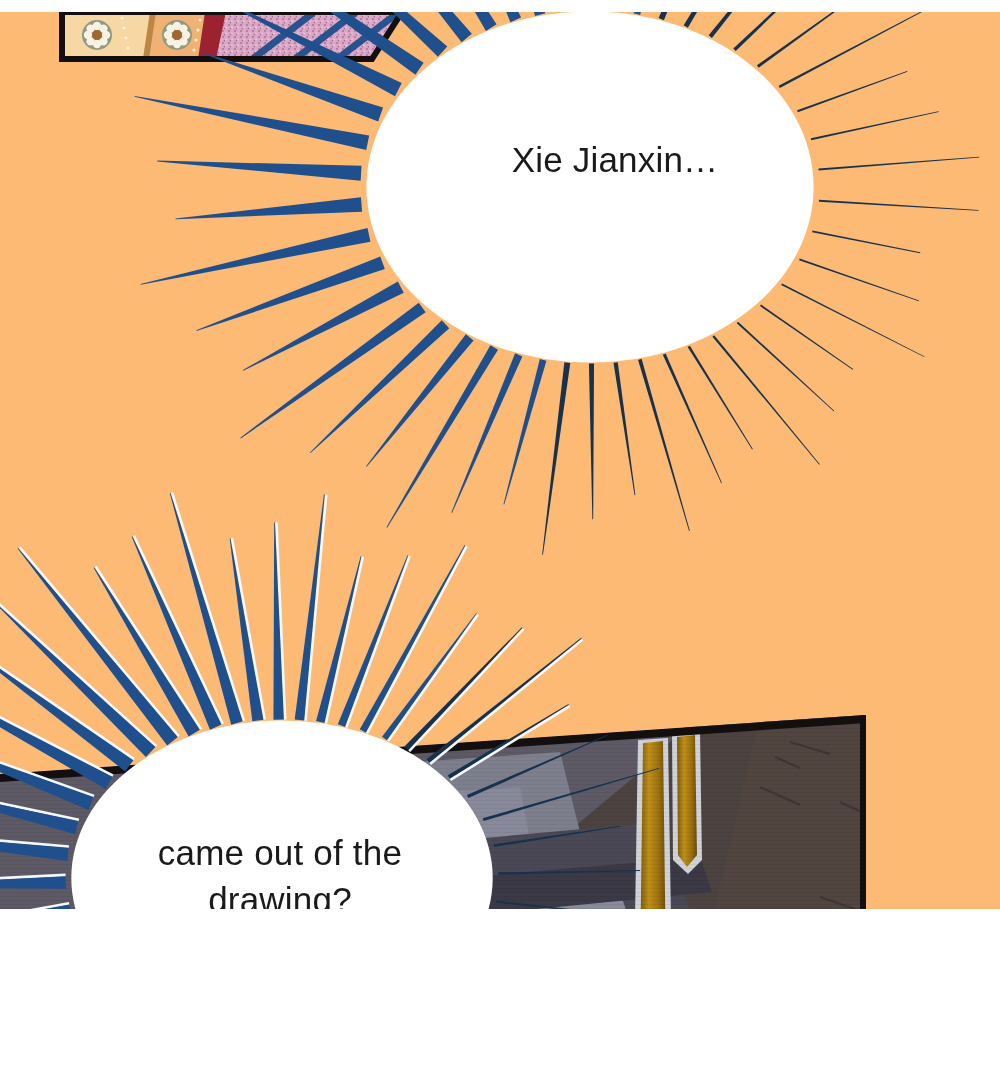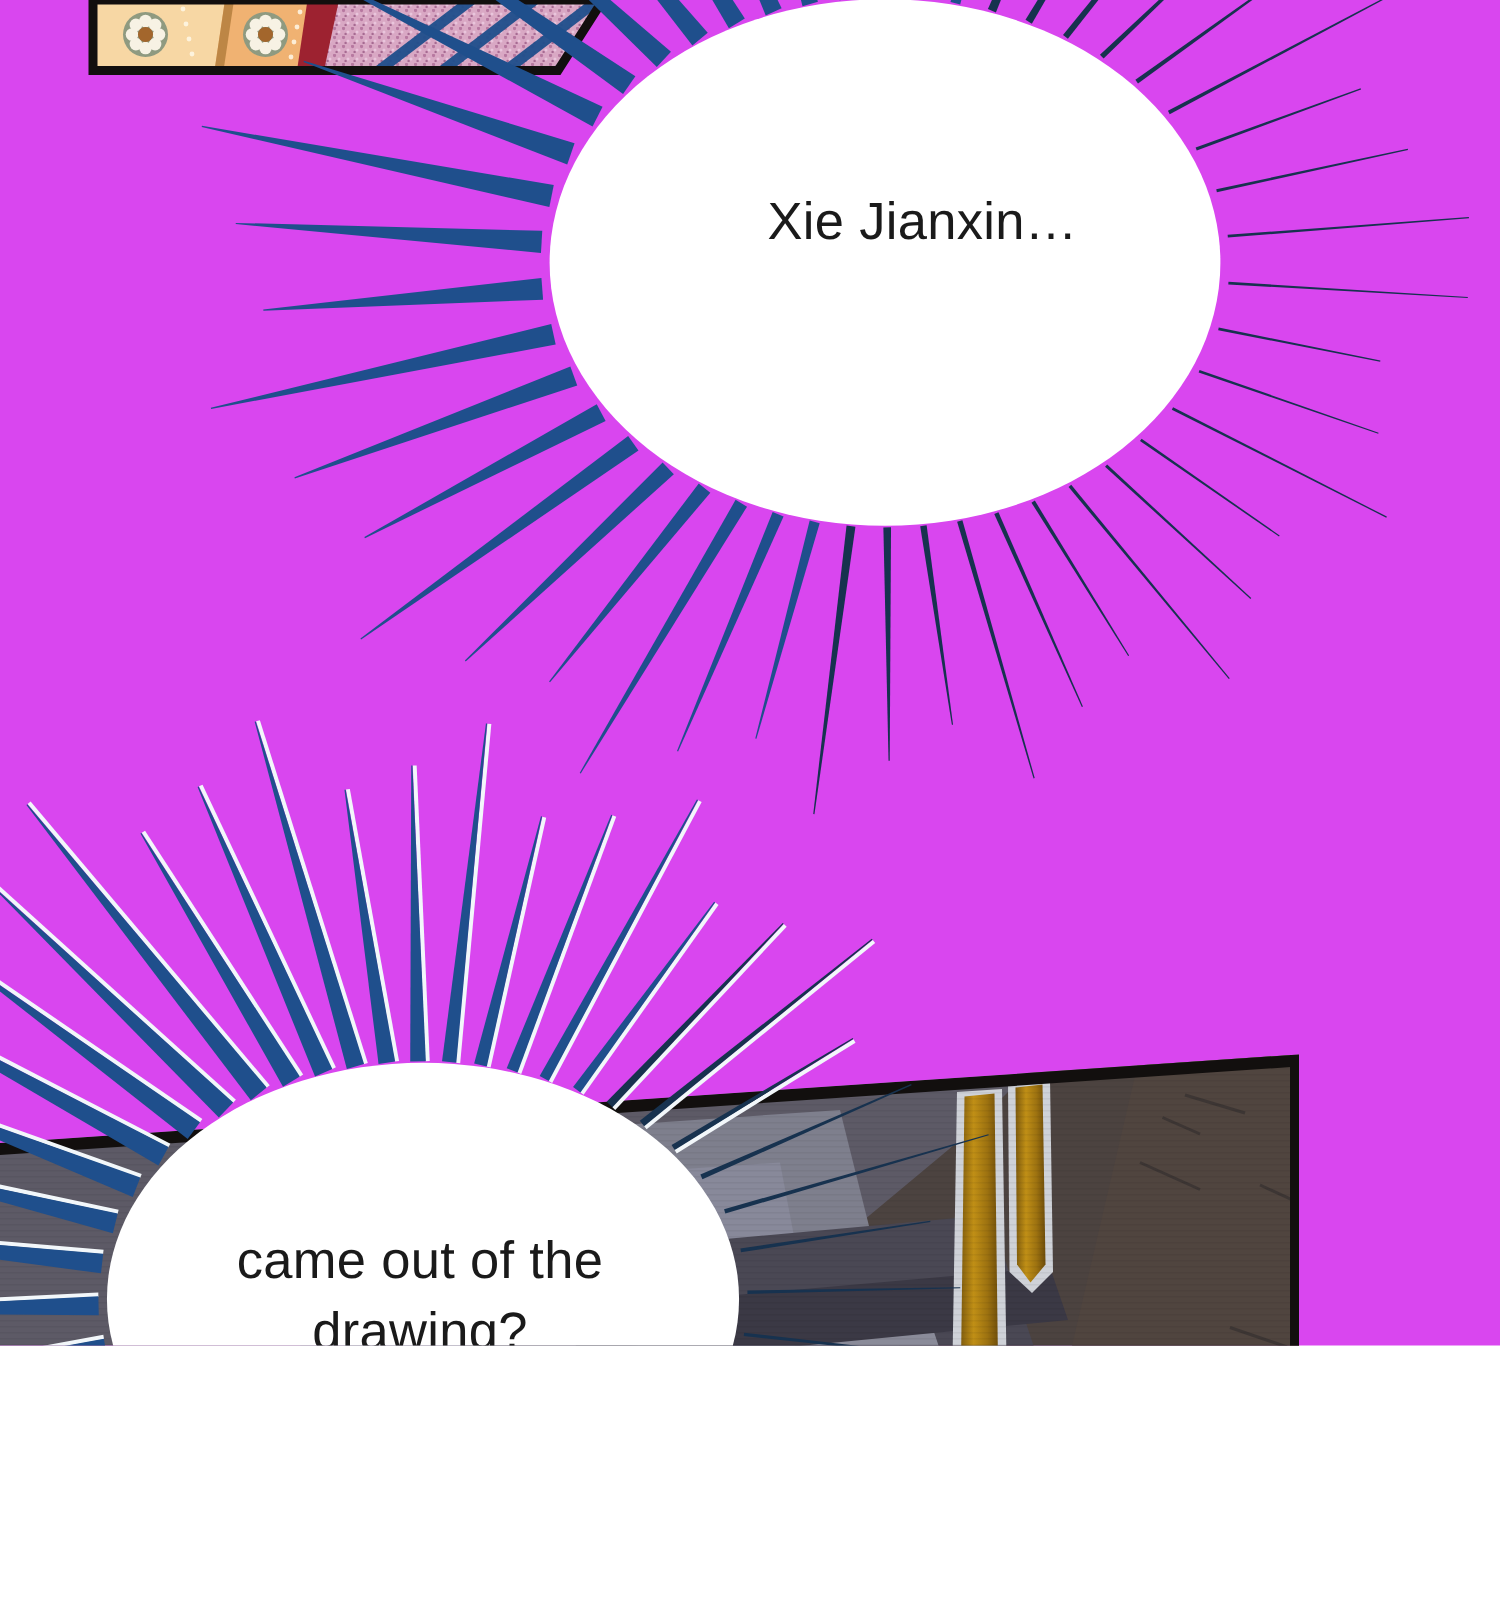--- a/index.html
+++ b/index.html
@@ -3,22 +3,22 @@
 <meta charset="utf-8">
 <style>
   html,body{margin:0;padding:0;background:#ffffff;}
   body{
     width:1000px;height:1080px;
     font-family:"Liberation Sans", sans-serif;
     overflow:hidden;
     position:relative;
   }
   #page{
-    position:absolute;left:0;top:0;width:1000px;height:897px;
-    background:#d946ef;overflow:hidden;
+    position:absolute;left:0;top:12px;width:1000px;height:897px;
+    background:#fdba74;overflow:hidden;
   }
   .layer{position:absolute;left:0;top:0;width:1000px;height:1080px;}
   svg.layer{display:block;}
 
   
   .bubble-text{
     position:absolute;
     color:#1a1a1a;
     text-align:center;
     white-space:pre-line;

